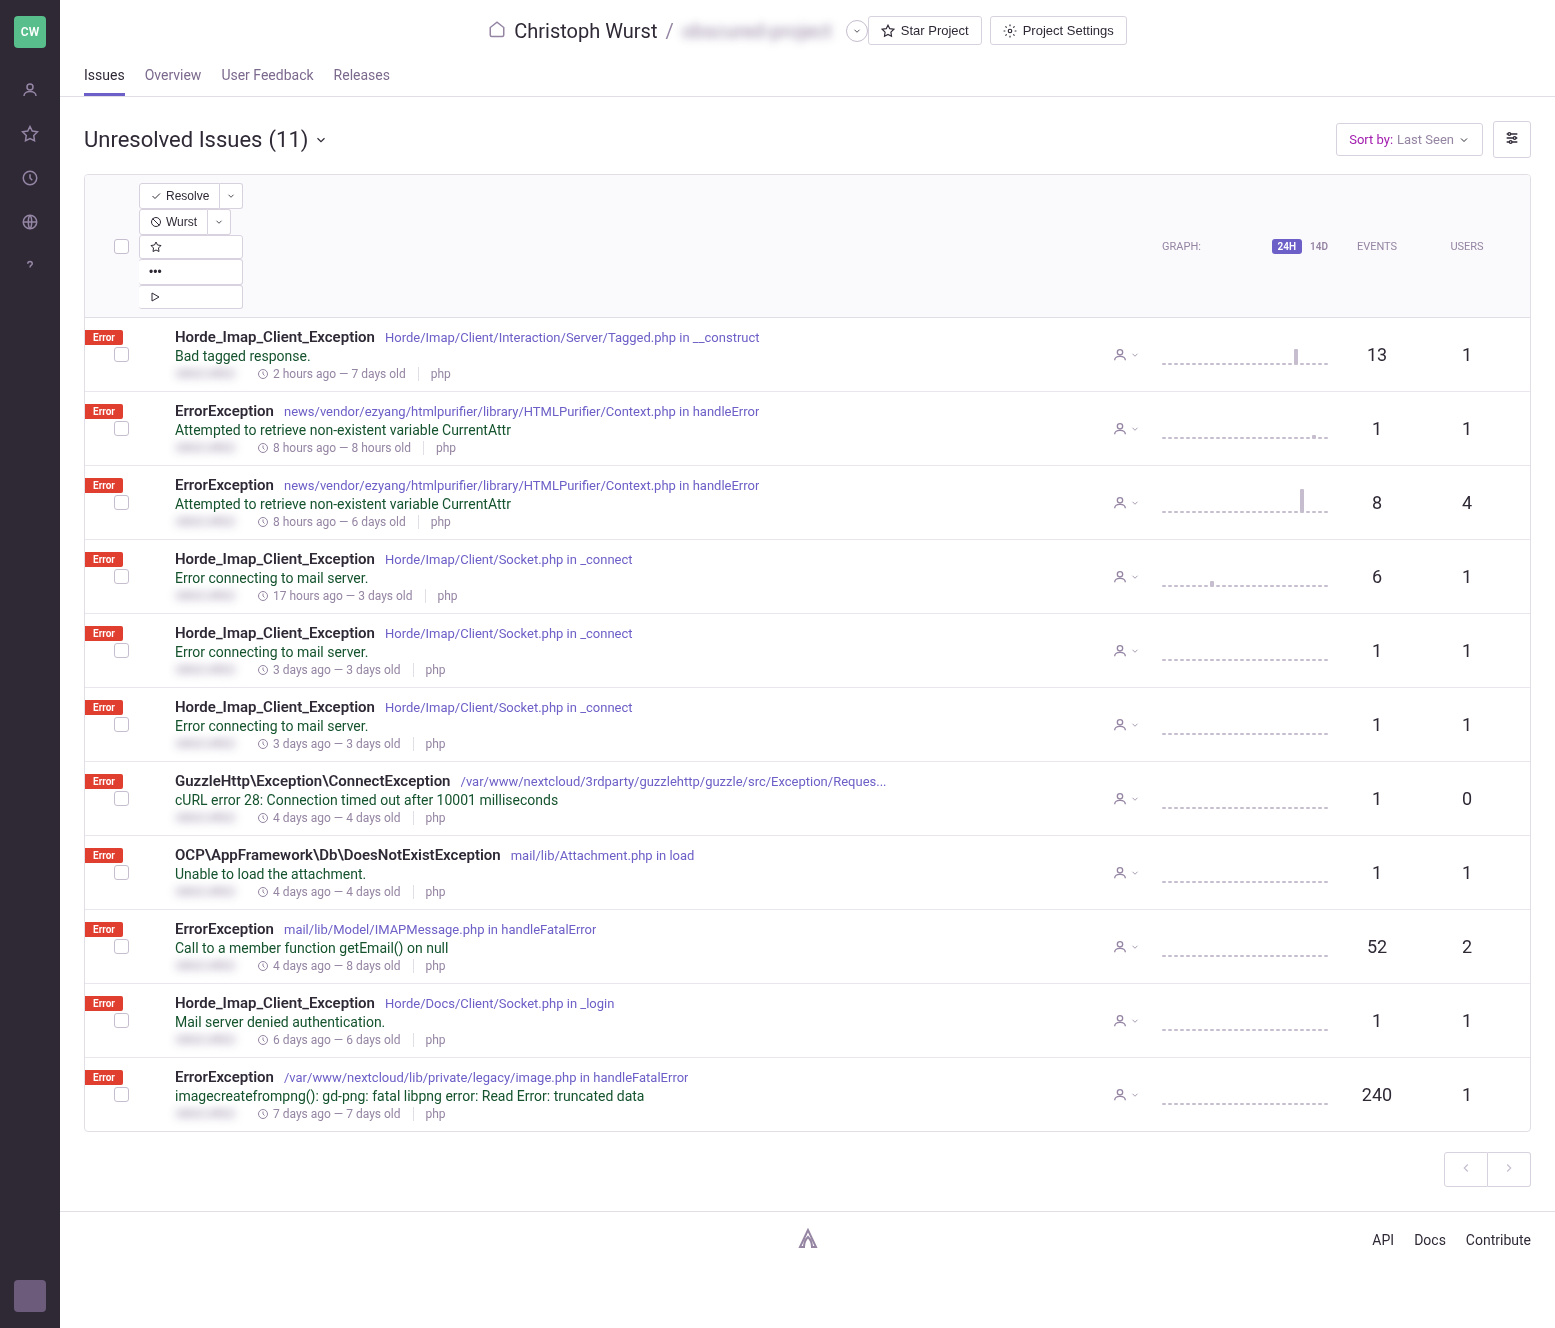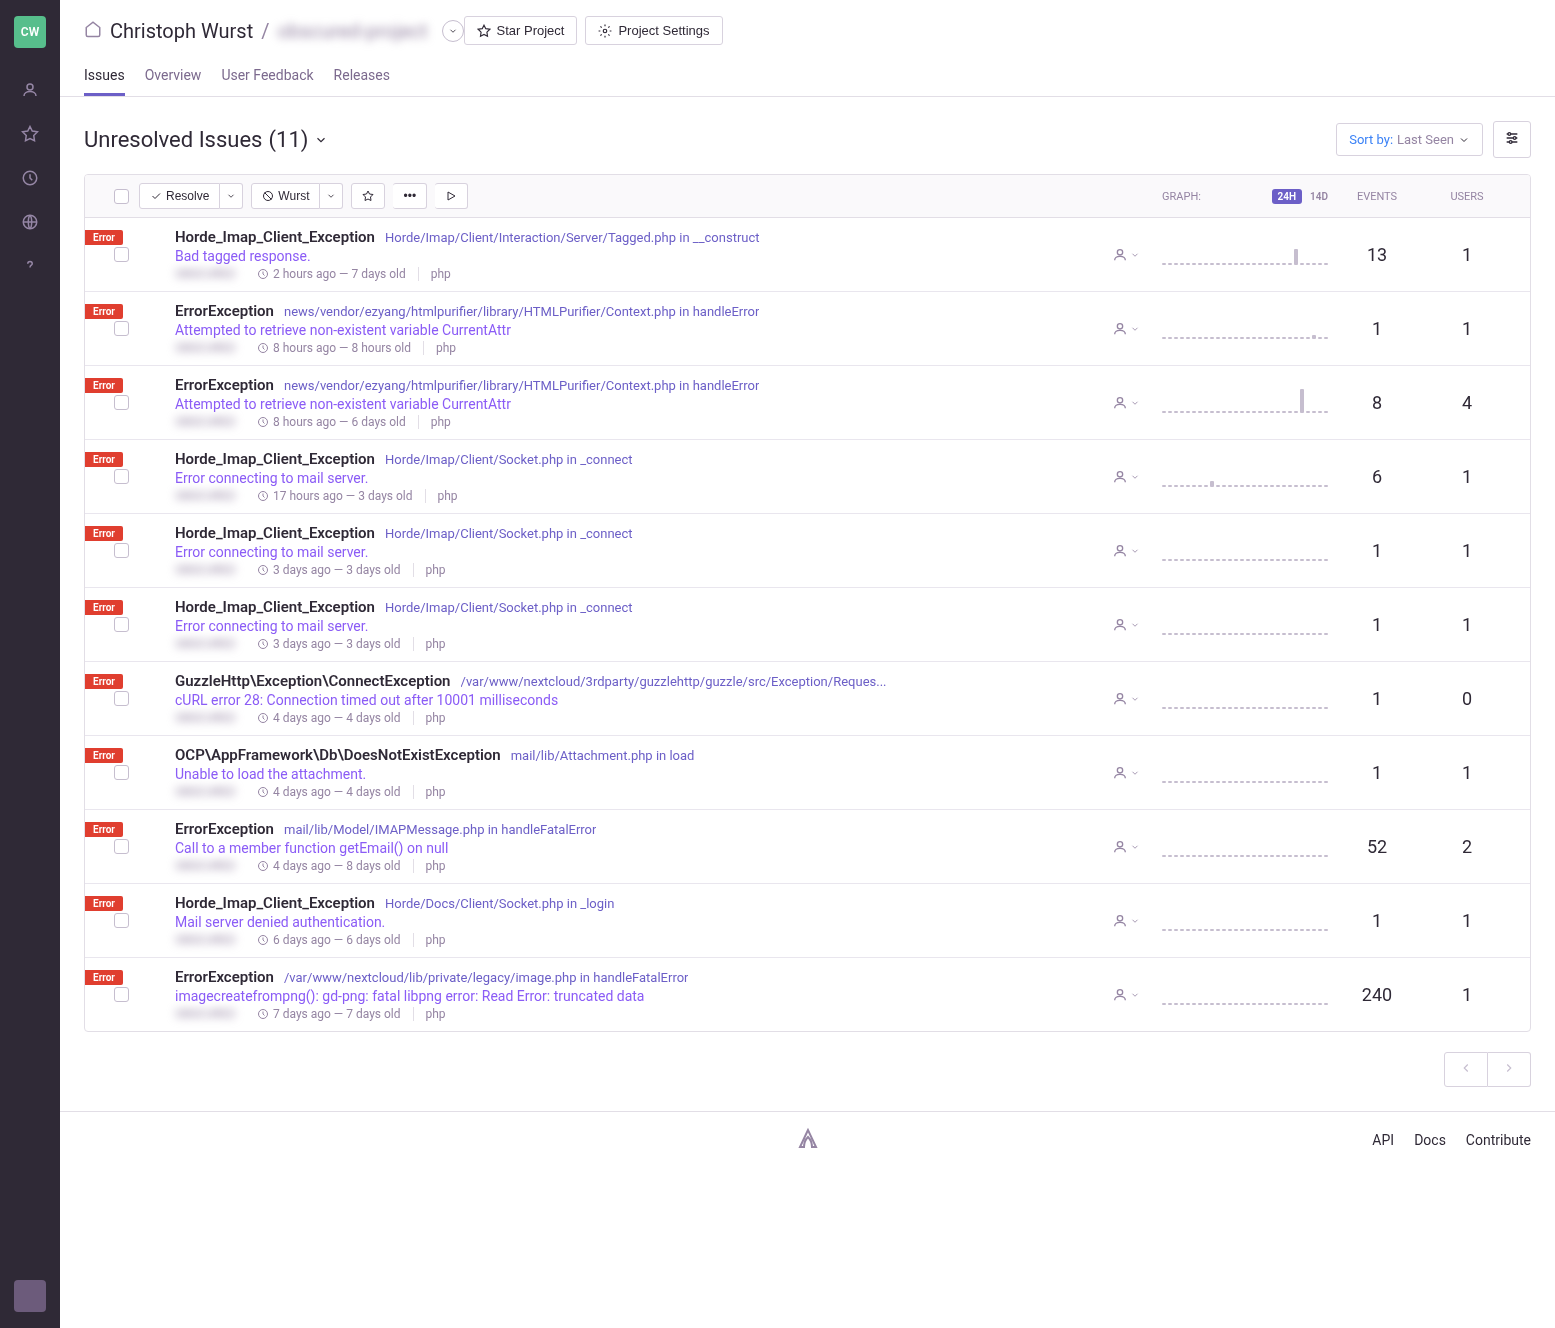--- a/index.html
+++ b/index.html
@@ -6,21 +6,21 @@
 body { font-family: -apple-system, BlinkMacSystemFont, "Segoe UI", Roboto, sans-serif; background: #fff; color: #2f2936; font-size: 14px; }
 .app { display: flex; min-height: 100vh; }
 .sidebar { width: 60px; background: #2f2936; display: flex; flex-direction: column; align-items: center; padding-top: 16px; }
 .sidebar-logo { width: 32px; height: 32px; background: #57be8c; border-radius: 4px; display: flex; align-items: center; justify-content: center; color: #fff; font-size: 12px; font-weight: 600; margin-bottom: 24px; }
 .sidebar-icon { width: 36px; height: 36px; display: flex; align-items: center; justify-content: center; color: #9586a5; margin-bottom: 8px; border-radius: 4px; cursor: pointer; }
 .sidebar-icon svg { width: 18px; height: 18px; }
 .sidebar-spacer { flex: 1; }
 .sidebar-avatar { width: 32px; height: 32px; border-radius: 4px; background: #6c5b7b; margin-bottom: 16px; }
 .main { flex: 1; display: flex; flex-direction: column; }
 .header { padding: 16px 24px 0; border-bottom: 1px solid #e2dee6; }
-.header-top { display: flex; align-items: center; justify-content: flex-start; margin-bottom: 12px; }
+.header-top { display: flex; align-items: center; justify-content: center; margin-bottom: 12px; }
 .breadcrumb { display: flex; align-items: center; gap: 8px; font-size: 20px; color: #2f2936; }
 .breadcrumb .home-icon { color: #9585a3; }
 .breadcrumb .home-icon svg { width: 18px; height: 18px; }
 .breadcrumb .sep { color: #9585a3; }
 .breadcrumb .blur { filter: blur(4px); color: #9585a3; }
 .breadcrumb .chevron-circle { width: 22px; height: 22px; border: 1px solid #c6becf; border-radius: 50%; display: inline-flex; align-items: center; justify-content: center; margin-left: 6px; }
 .header-actions { display: flex; gap: 8px; }
 .btn { border: 1px solid #d8d2de; background: #fff; border-radius: 3px; padding: 6px 12px; font-size: 13px; color: #2f2936; display: inline-flex; align-items: center; gap: 6px; cursor: pointer; }
 .nav-tabs { display: flex; gap: 20px; }
 .nav-tab { padding: 10px 0; color: #7c6a8e; border-bottom: 3px solid transparent; cursor: pointer; font-size: 14px; }
@@ -32,40 +32,40 @@
 .sort-btn { border: 1px solid #d8d2de; border-radius: 3px; padding: 8px 12px; font-size: 13px; display: flex; align-items: center; gap: 4px; cursor: pointer; }
 .search-wrap { position: relative; width: 430px; }
 .search-input { width: 100%; border: 1px solid #d8d2de; border-radius: 3px; padding: 8px 36px 8px 32px; font-size: 13px; font-family: inherit; }
 .search-icon-left { position: absolute; left: 10px; top: 50%; transform: translateY(-50%); color: #9585a3; }
 .search-clear { position: absolute; right: 10px; top: 50%; transform: translateY(-50%); color: #9585a3; cursor: pointer; }
 .filter-btn { border: 1px solid #d8d2de; border-radius: 3px; padding: 8px 10px; cursor: pointer; }
 .table-wrap { border: 1px solid #e2dee6; border-radius: 4px; overflow: hidden; }
 .table-header { display: flex; align-items: center; background: #faf9fb; border-bottom: 1px solid #e2dee6; padding: 8px 18px; }
 .checkbox-col { width: 36px; display: flex; justify-content: center; }
 .checkbox { width: 15px; height: 15px; border: 1px solid #c6becf; border-radius: 3px; background: #fff; cursor: pointer; }
-.action-btns { display: flex; gap: 0; margin-right: auto; }
+.action-btns { display: flex; gap: 0; margin-right: auto; flex-direction: column; }
 .action-btn { border: 1px solid #d8d2de; background: #fff; padding: 5px 10px; font-size: 12px; color: #2f2936; display: inline-flex; align-items: center; gap: 4px; cursor: pointer; }
 .action-btn:first-child { border-radius: 3px 0 0 3px; }
 .action-btn + .action-btn { border-left: none; }
 .action-btn.split { padding: 5px 6px; border-radius: 0 3px 3px 0; }
 .action-btn-group { display: flex; margin-right: 8px; }
 .action-btn.solo { border-radius: 3px; margin-right: 8px; }
 .graph-col { width: 170px; text-align: left; font-size: 11px; text-transform: uppercase; color: #9585a3; display: flex; align-items: center; gap: 4px; }
 .graph-badge { background: #6c5fc7; color: #fff; padding: 2px 6px; border-radius: 3px; font-size: 10px; font-weight: 600; }
 .graph-badge-off { color: #9585a3; padding: 2px 4px; font-size: 10px; font-weight: 600; }
 .events-col { width: 90px; text-align: center; font-size: 11px; text-transform: uppercase; color: #9585a3; }
 .users-col { width: 90px; text-align: center; font-size: 11px; text-transform: uppercase; color: #9585a3; }
 .issue-row { display: flex; align-items: center; border-bottom: 1px solid #e9e6ee; padding: 10px 18px; position: relative; }
 .issue-row:last-child { border-bottom: none; }
 .issue-badge { position: absolute; left: 0; top: 12px; background: #e03e2f; color: #fff; font-size: 10px; padding: 2px 8px; border-radius: 0 2px 2px 0; font-weight: 600; }
 .issue-main { flex: 1; padding-left: 36px; min-width: 0; }
 .issue-title-line { display: flex; align-items: baseline; gap: 10px; margin-bottom: 2px; }
 .issue-title { font-weight: 600; font-size: 15px; color: #2f2936; white-space: nowrap; }
 .issue-location { color: #6c5fc7; font-size: 13px; white-space: nowrap; overflow: hidden; text-overflow: ellipsis; }
-.issue-message { font-size: 14px; color: #8b5cf6; margin-bottom: 3px; }
+.issue-message { font-size: 14px; color: #14532d; margin-bottom: 3px; }
 .issue-meta { display: flex; align-items: center; gap: 12px; font-size: 12px; color: #9585a3; }
 .issue-meta .blur { filter: blur(4px); width: 70px; display: inline-block; }
 .issue-meta .meta-item { display: flex; align-items: center; gap: 4px; }
 .assignee-col { width: 50px; display: flex; align-items: center; gap: 2px; color: #9585a3; }
 .sparkline { width: 170px; display: flex; align-items: flex-end; gap: 2px; height: 20px; }
 .spark-bar { width: 4px; background: #c6becf; border-radius: 1px; }
 .events-val { width: 90px; text-align: center; font-size: 18px; color: #2f2936; }
 .users-val { width: 90px; text-align: center; font-size: 18px; color: #2f2936; }
 .pagination { display: flex; justify-content: flex-end; margin-top: 20px; gap: 0; }
 .page-btn { border: 1px solid #d8d2de; background: #fff; padding: 8px 14px; color: #c6becf; cursor: pointer; }
@@ -160,21 +160,21 @@
       <div class="page-header">
         <div class="page-title">
           <span>Unresolved Issues</span>
           <span>(11)</span>
           <svg width="14" height="14" viewBox="0 0 24 24">
               <path d="M6 9l6 6 6-6"></path>
             </svg>
         </div>
         <div class="page-controls">
           <div class="sort-btn">
-            <span style="color:#3b82f6">Sort by:</span>
+            <span style="color:#a21caf">Sort by:</span>
             <span style="color:#9585a3">Last Seen</span>
             <svg width="12" height="12" viewBox="0 0 24 24">
                 <path d="M6 9l6 6 6-6"></path>
               </svg>
           </div>
           <div class="filter-btn"><svg width="16" height="16" viewBox="0 0 24 24">
                 <path d="M4 6h16M4 12h16M4 18h16"></path>
                 <circle cx="8" cy="6" r="2" fill="#fff"></circle>
                 <circle cx="16" cy="12" r="2" fill="#fff"></circle>
                 <circle cx="10" cy="18" r="2" fill="#fff"></circle>

